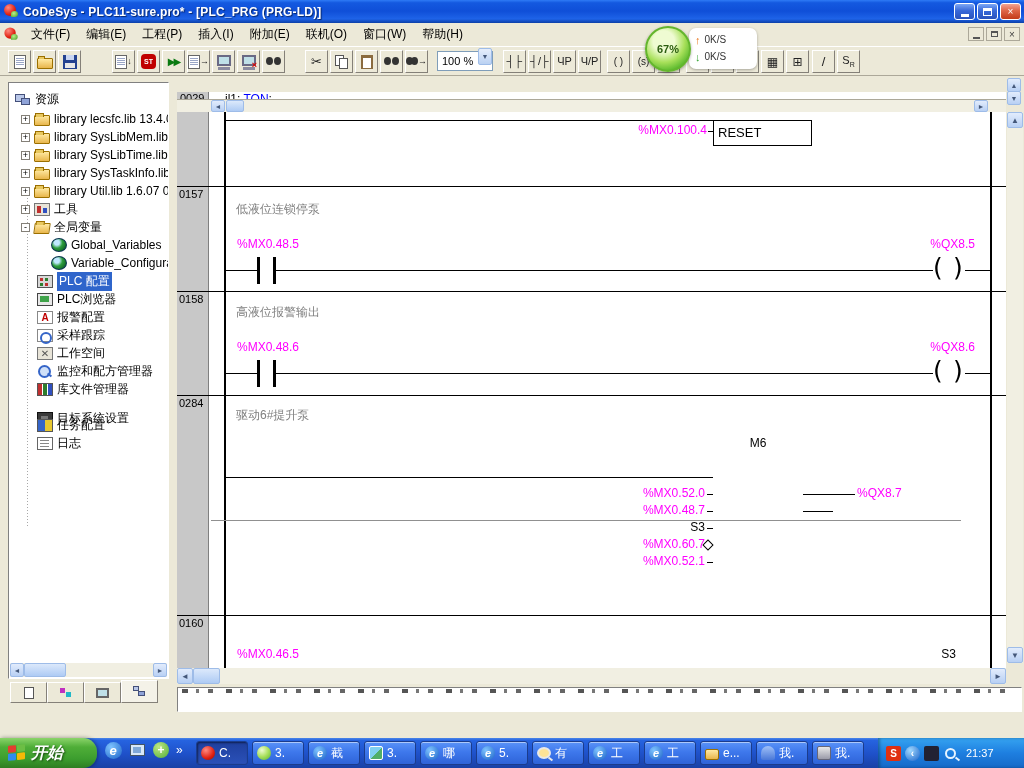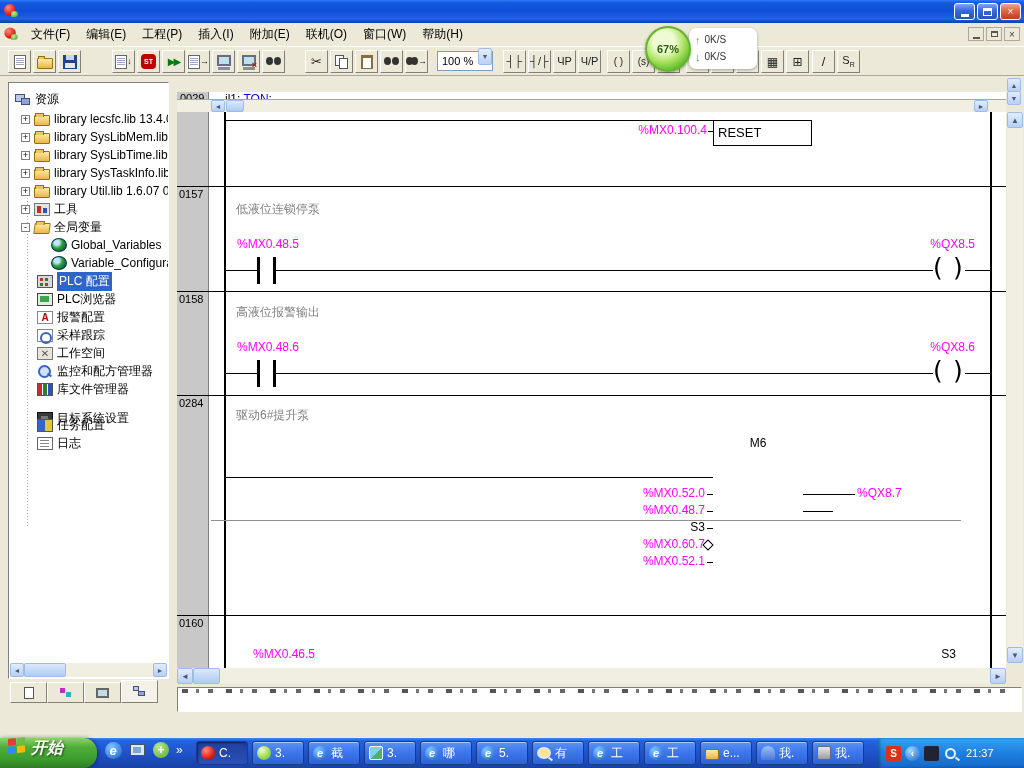--- a/index.html
+++ b/index.html
@@ -177,21 +177,21 @@
   
   .statusbar { position:absolute; left:0; top:713px; width:1024px; height:25px; background:#ECE9D8; border-top:1px solid #fff; }
   .spanel { position:absolute; top:4px; height:17px; border:1px solid; border-color:#808080 #fff #fff #808080;
     font-size:11px; color:#808080; display:flex; align-items:center; justify-content:center; }
 
   
   .taskbar { position:absolute; left:0; top:738px; width:1024px; height:30px;
     background:linear-gradient(180deg,#4A86E8 0%,#2663E0 8%,#1E50C8 55%,#1941A5 100%); }
   .startbtn { position:absolute; left:0; top:0; width:97px; height:30px; border-radius:0 14px 14px 0;
     background:linear-gradient(180deg,#8BD46A 0%,#4FAE38 30%,#3C9D2E 70%,#2E7D22 100%);
-    box-shadow:1px 0 4px rgba(0,0,0,.4); display:flex; color:#fff;
+    box-shadow:1px 0 4px rgba(0,0,0,.4); display:flex; align-items:center; color:#fff;
     font-style:italic; font-weight:bold; font-size:16px; text-shadow:1px 1px 2px #1A4A10; padding-left:8px; gap:5px; }
   .flag { width:18px; height:16px; position:relative; transform:skewY(-6deg); }
   .flag i { position:absolute; width:8px; height:7px; border-radius:1px; }
   .flag .f1{left:0;top:0;background:#E33E30;} .flag .f2{left:9px;top:0;background:#6CBE45;}
   .flag .f3{left:0;top:8px;background:#2F8CEF;} .flag .f4{left:9px;top:8px;background:#F6B906;}
   .ql { position:absolute; top:3px; display:flex; align-items:center; gap:6px; }
   .qlico { width:18px; height:18px; display:flex; align-items:center; justify-content:center; }
   .e-ico { color:#fff; background:radial-gradient(circle at 35% 30%,#7FC4FF,#1B62C8); border-radius:50%;
     width:17px; height:17px; font-size:13px; font-weight:bold; font-style:italic; display:flex; align-items:center; justify-content:center; }
   .desk-ico { width:15px; height:12px; background:#D8E8F8; border:1px solid #456; position:relative; }
@@ -229,20 +229,21 @@
 </head>
 <body>
 
 <div class="screen">
 
   <div class="titlebar">
     <span class="appico">
         <i class="ball"></i>
         <i class="leaf"></i>
       </span>
+    <span class="titletext">CoDeSys - PLC11-sure.pro* - [PLC_PRG (PRG-LD)]</span>
     <span class="winbtns">
       <span class="wbtn">
           <span class="minbar"></span>
         </span>
       <span class="wbtn">
           <span class="rest"></span>
         </span>
       <span class="wbtn close">×</span>
     </span>
   </div>
@@ -614,21 +615,21 @@
     <div class="lbl mag rt" style="left:418px;top:426px;width:110px">%MX0.60.7</div>
     <div class="diamond" style="left:527px;top:429px"></div>
     <div class="lbl mag rt" style="left:418px;top:443px;width:110px">%MX0.52.1</div>
     <div class="hl" style="left:530px;top:450px;width:6px"></div>
 
     <div class="hl" style="left:626px;top:382px;width:52px"></div>
     <div class="lbl mag" style="left:680px;top:375px">%QX8.7</div>
     <div class="hl" style="left:626px;top:399px;width:30px"></div>
 
     <div class="rnum" style="top:505px">0160</div>
-    <div class="lbl mag" style="left:76px;top:536px">%MX0.46.5</div>
+    <div class="lbl mag" style="left:60px;top:536px">%MX0.46.5</div>
     <div class="lbl rt" style="left:739px;top:536px;width:40px">S3</div>
   </div>
 
   <div class="vsb" style="top:112px;height:551px">
     <span class="sbtn2" style="position:absolute;left:0;top:0">▲</span>
     <span class="sbtn2" style="position:absolute;left:0;bottom:0">▼</span>
   </div>
 
   <div class="hsb" style="left:177px;top:668px;width:829px">
     <span class="sbtn2">◄</span>

